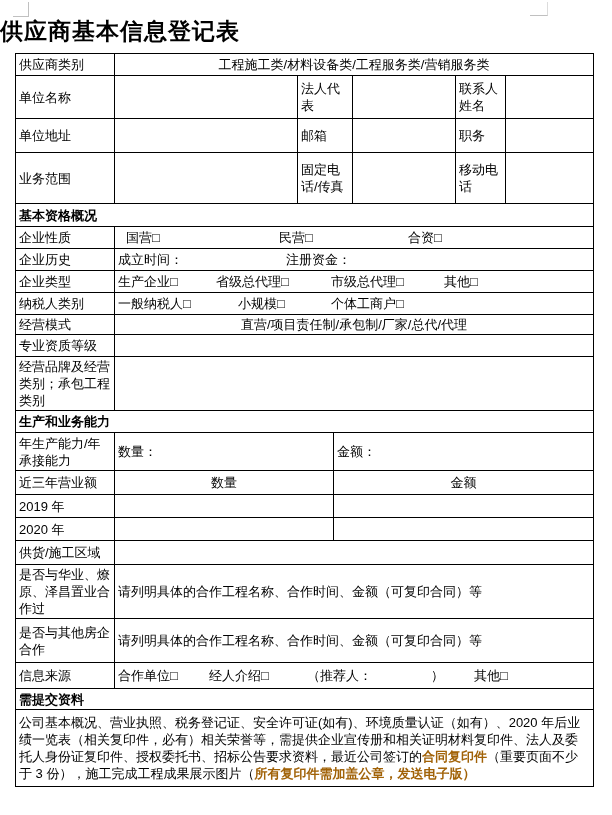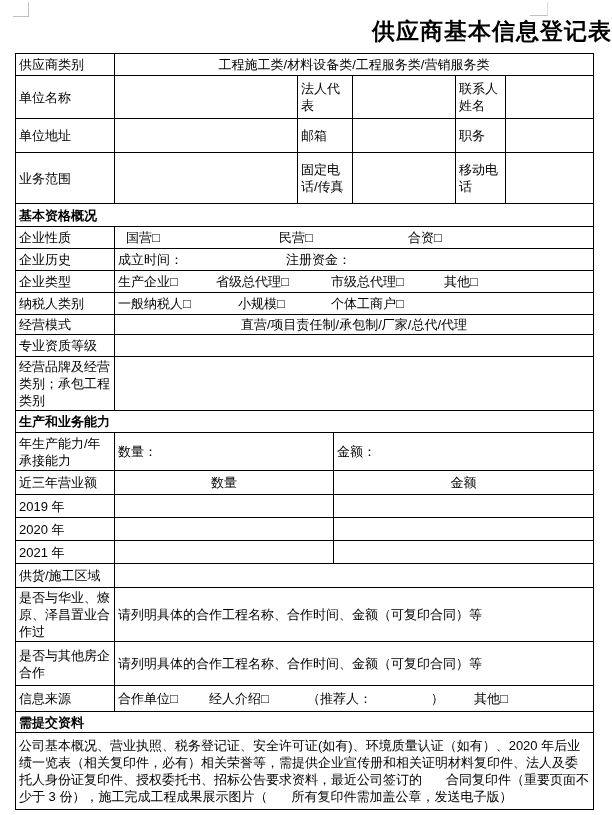--- a/index.html
+++ b/index.html
@@ -14,21 +14,21 @@
   .mark-left{
     position:absolute;left:13px;top:2px;width:15px;height:14px;
     border-right:1px solid #c0c0c0;border-bottom:1px solid #c0c0c0;
   }
   .mark-right{
     position:absolute;left:530px;top:2px;width:17px;height:13px;
     border-right:1px solid #dcdcdc;border-bottom:1px solid #c0c0c0;
   }
   .doc-title{
     position:absolute;top:16px;left:0;width:612px;
-    text-align:right;font-size:23px;font-weight:bold;
+    text-align:left;font-size:23px;font-weight:bold;
     letter-spacing:1px;
   }
   table.form{
     position:absolute;left:15px;top:53px;
     border-collapse:collapse;table-layout:fixed;
     width:579px;
   }
   table.form td{
     border:1px solid #000;
     font-size:13px;line-height:17px;
@@ -40,21 +40,21 @@
   td.sec{font-weight:bold;}
   td.ctr{text-align:center;}
   td.vt{vertical-align:top;padding-top:2px;}
   .opt{display:inline-block;}
   .w153{min-width:153px;margin-left:8px;} .w129{min-width:129px;}
   .w168{min-width:168px;font-family:Liberation Mono, monospace;}
   .w98{min-width:98px;}  .w115{min-width:115px;} .w113{min-width:113px;}
   .w120{min-width:120px;} .w93{min-width:93px;}
   .s91{min-width:91px;}  .s61{min-width:61px;}  .s124{min-width:124px;padding-left:37px;} .s43{min-width:43px;}
   td.para{line-height:19px;padding:3px 4px;vertical-align:top;}
-  .red{color:#000000;font-weight:normal;margin-left:24px;}
+  .red{color:#a16207;font-weight:bold;}
 </style>
 </head>
 <body>
 
 <div class="page">
   <div class="mark-left"></div>
   <div class="mark-right"></div>
 
   <div class="doc-title">供应商基本信息登记表</div>
 
@@ -170,25 +170,20 @@
       <td colspan="2"></td>
       <td colspan="4"></td>
     </tr>
 
     <tr style="height:23px">
       <td>2020 年</td>
       <td colspan="2"></td>
       <td colspan="4"></td>
     </tr>
 
-    <tr style="height:23px">
-      <td>2021 年</td>
-      <td colspan="2"></td>
-      <td colspan="4"></td>
-    </tr>
 
     <tr style="height:24px">
       <td>供货/施工区域</td>
       <td colspan="6"></td>
     </tr>
 
     <tr style="height:53px">
       <td class="vt">是否与华业、燎原、泽昌置业合作过</td>
       <td colspan="6" class="vt">请列明具体的合作工程名称、合作时间、金额（可复印合同）等</td>
     </tr>

